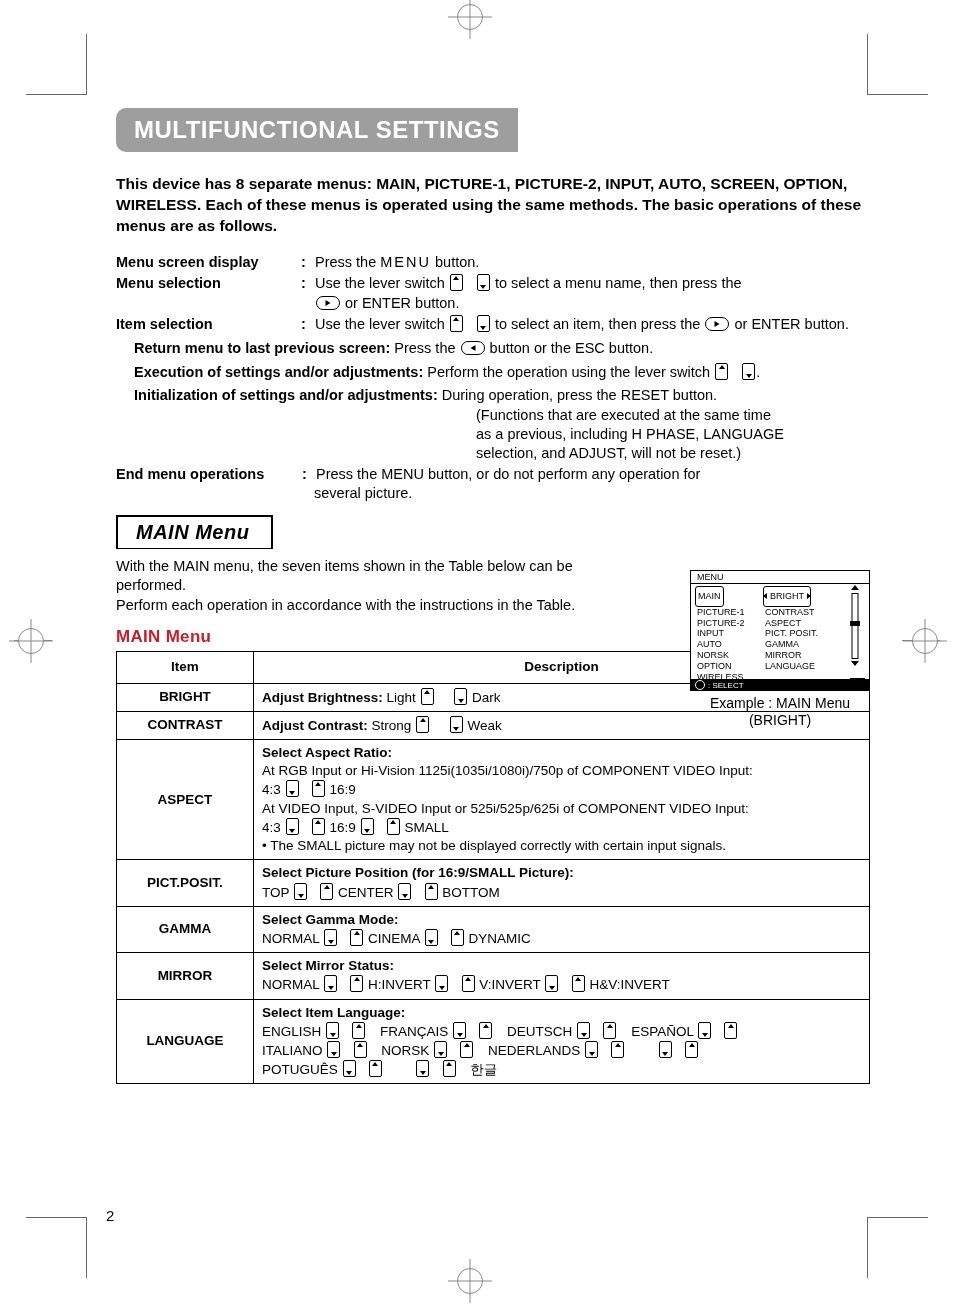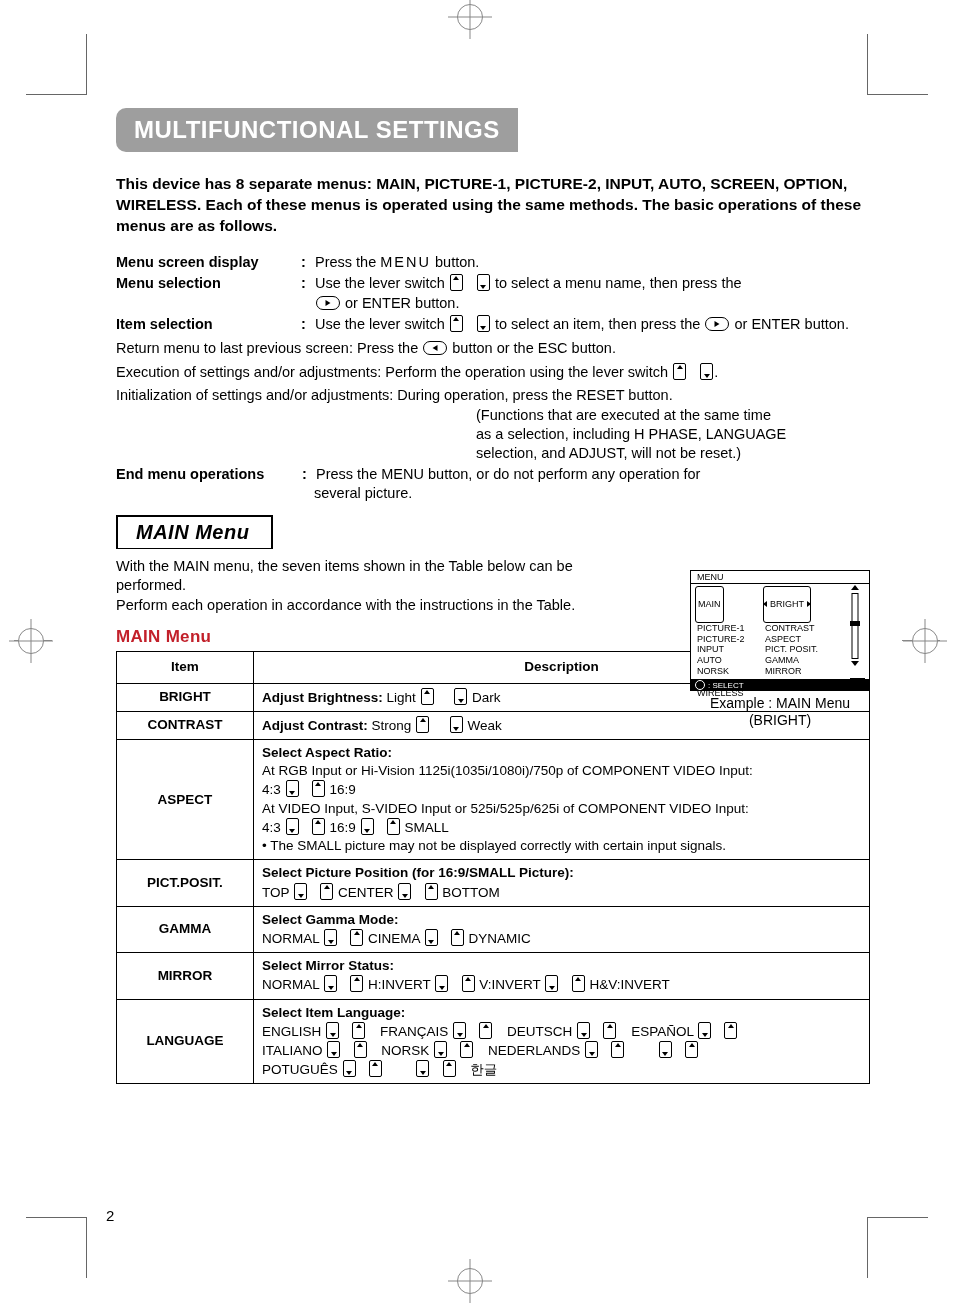--- a/index.html
+++ b/index.html
@@ -108,21 +108,22 @@
     flex: none;
     font-weight: bold;
   }
   .op-colon {
     width: 14px;
     flex: none;
     font-weight: bold;
   }
   .op-body { flex: 1; }
   .op-row.inline-label .op-label-inline {
-    font-weight: normal;
+    font-weight: bold;
+    margin-left: 18px;
   }
   .op-note-sub {
     margin-left: 330px;
     font-size: 13.5px;
   }
   .op-sub-indent {
     margin-left: 360px;
     font-size: 14.5px;
     line-height: 1.32;
   }
@@ -278,21 +279,21 @@
   }
   .osd-col {
     padding: 2px 6px;
     line-height: 1.2;
   }
   .osd-col.left { width: 56px; }
   .osd-col.right { flex: 1; border-left: 0; }
   .osd-sel {
     display: inline-block;
     border: 1px solid #000;
-    padding: 12px 2px;
+    padding: 4px 2px;
     margin: 0 -2px;
     border-radius: 3px;
   }
   .osd-sel.arrowed {
     position: relative;
     padding-left: 6px;
     padding-right: 6px;
   }
   .osd-sel.arrowed:before,
   .osd-sel.arrowed:after {
@@ -440,21 +441,21 @@
       <span class="lever-icon up"></span>
       &nbsp;
       <span class="lever-icon dn"></span>.
     </div>
 
     <div class="op-row inline-label" style="display:block; margin-top:4px;">
       <span class="op-label-inline">Initialization of settings and/or adjustments: </span>
       <span>During operation, press the RESET button.</span>
     </div>
     <div class="op-sub-indent">(Functions that are executed at the same time</div>
-    <div class="op-sub-indent">as a selection, including H PHASE, LANGUAGE</div>
+    <div class="op-sub-indent">as a previous, including H PHASE, LANGUAGE</div>
     <div class="op-sub-indent">selection, and ADJUST, will not be reset.)</div>
 
     <div class="op-row">
       <div class="op-label" style="width:186px;">End menu operations</div>
       <div class="op-colon">:</div>
       <div class="op-body">Press the MENU button, or do not perform any operation for </div>
     </div>
     <div class="end-op-indent">several picture.</div>
   </div>
 

